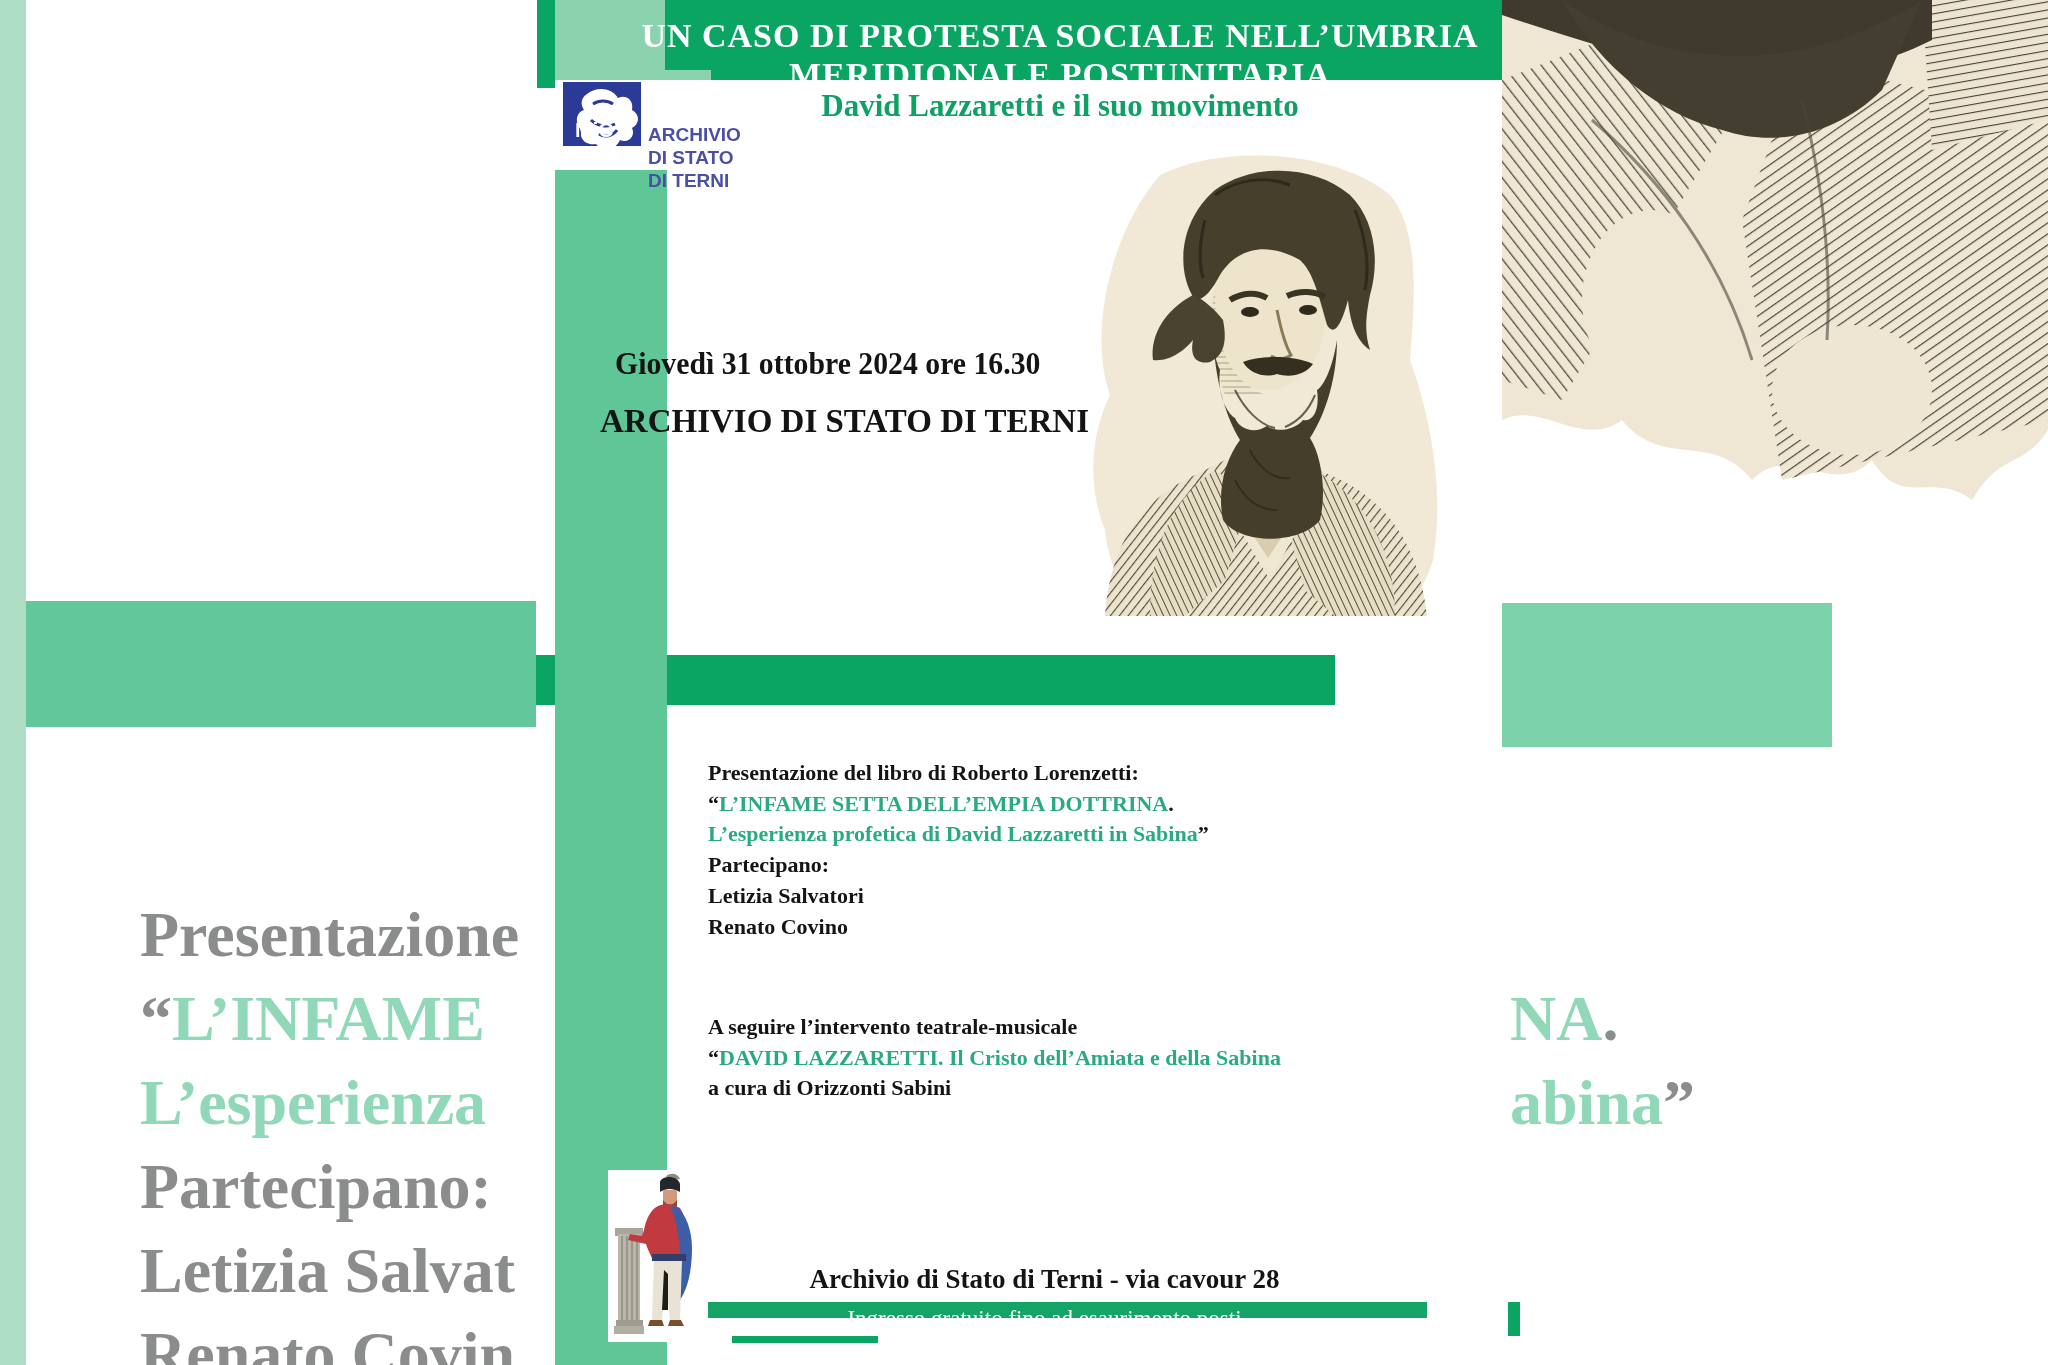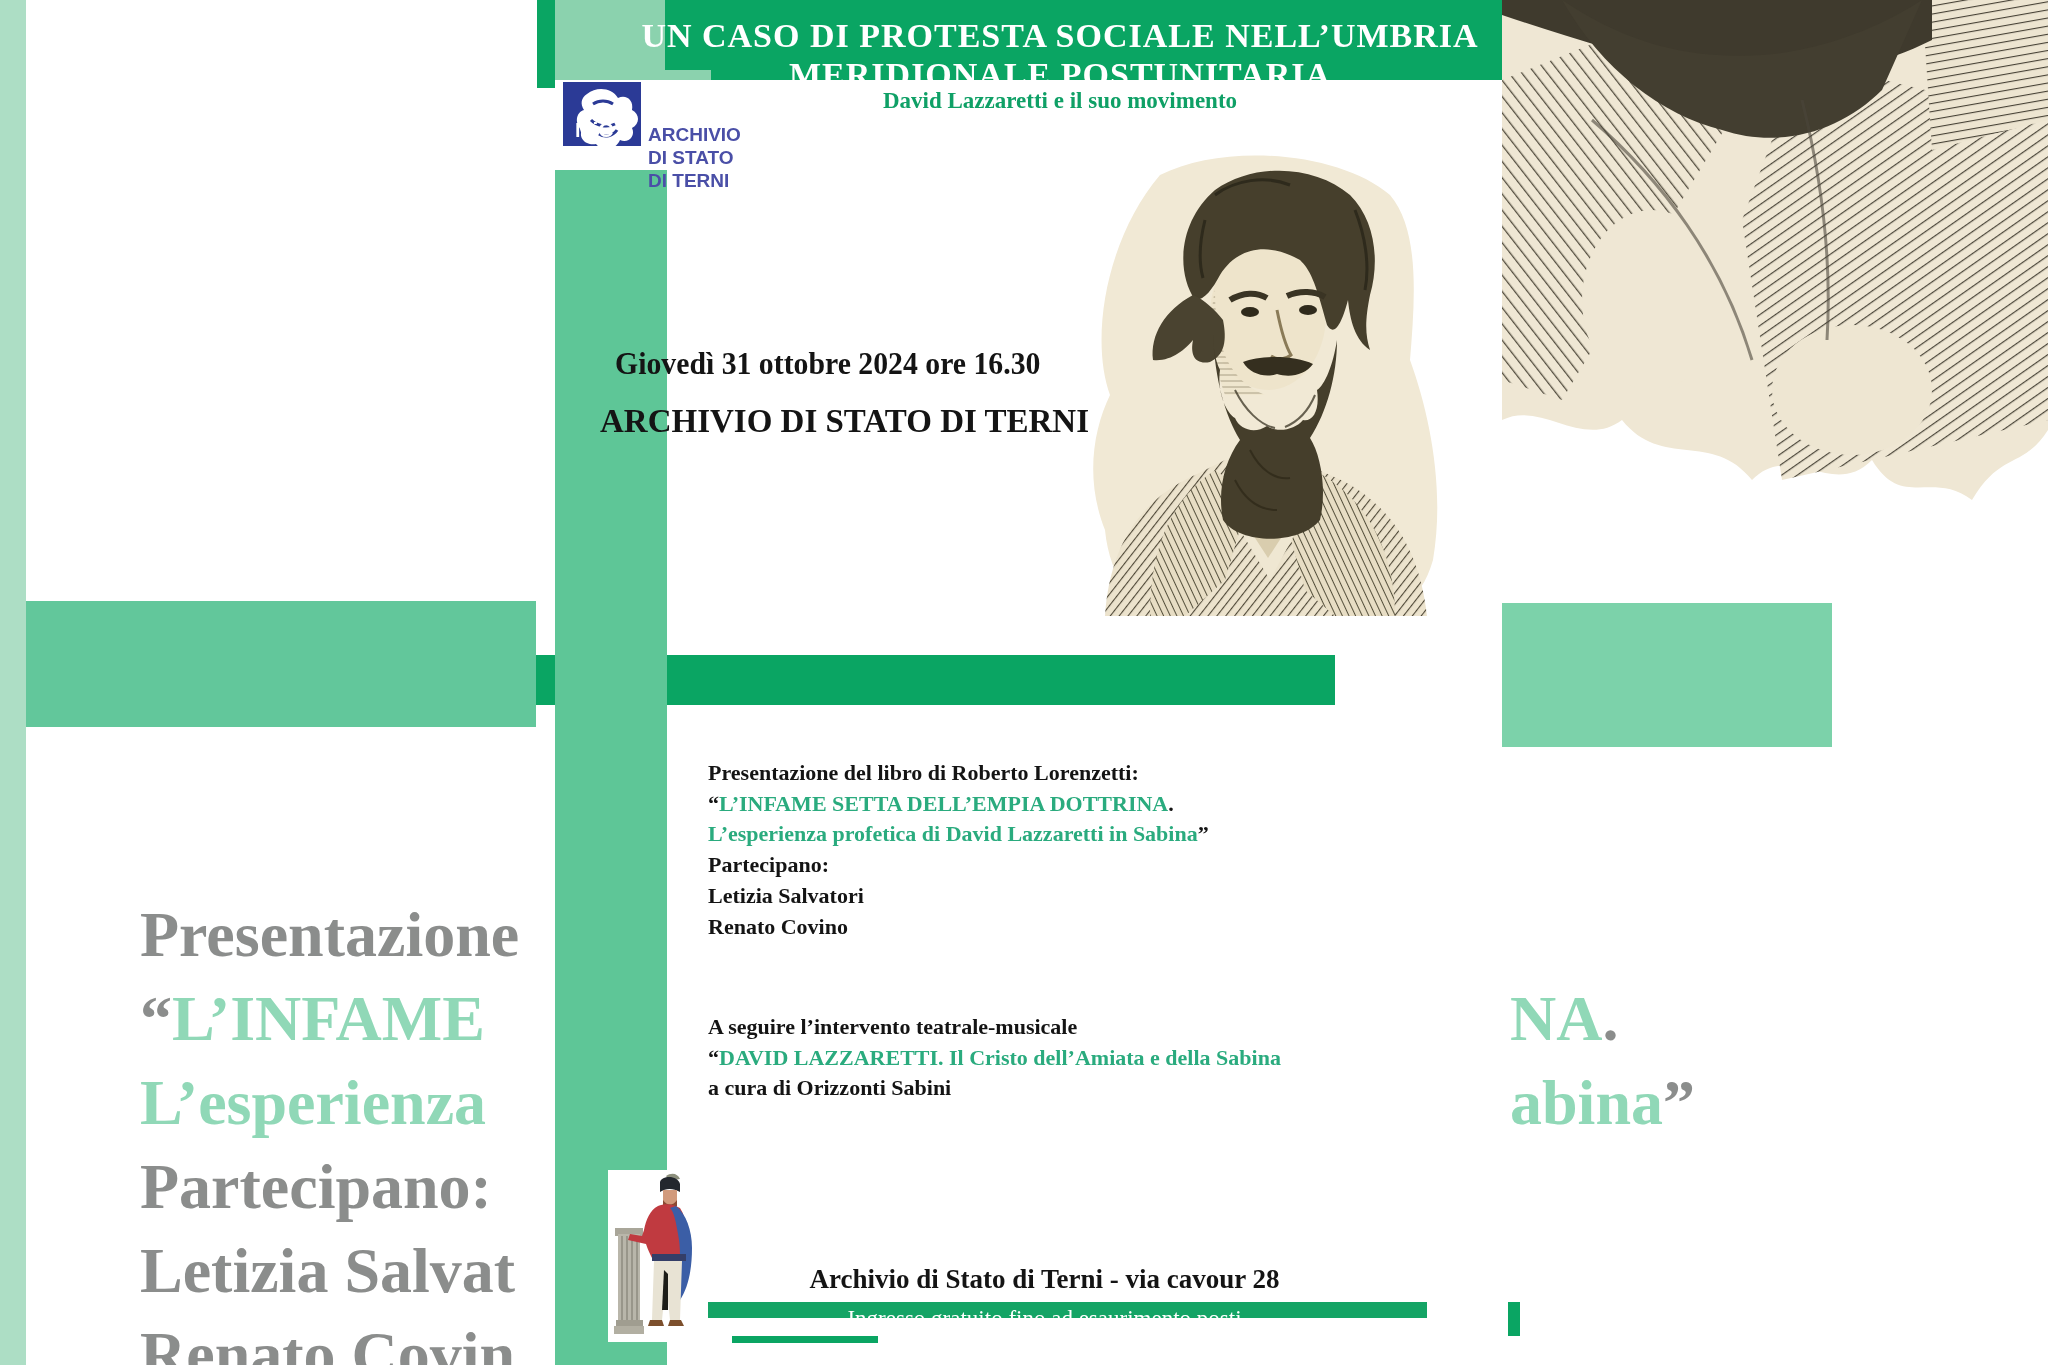--- a/index.html
+++ b/index.html
@@ -20,21 +20,21 @@
   .primary{background:#0aa563;}
   .band-v{background:#5ec697;}
   .pale{background:#8bd2ae;}
   .edge{background:#addec5;}
   .hband-l{background:#62c79b;}
   .hband-r{background:#7cd2aa;}
   .ingresso{background:#14a465;}
 
   
   .banner-title{font-size:34px;line-height:39px;letter-spacing:1px;}
-  .subtitle{font-size:23px;}
+  .subtitle{font-size:31px;}
   .datetime{font-size:32px;transform:scaleX(.93);transform-origin:left top;}
   .venue{font-size:33px;}
 
   
   .body-block{font-size:22px;line-height:30.7px;font-weight:bold;}
 
   
   .bigtext{font-size:64px;line-height:84px;font-weight:bold;}
   .bigclip{width:417px;overflow:hidden;}
 

